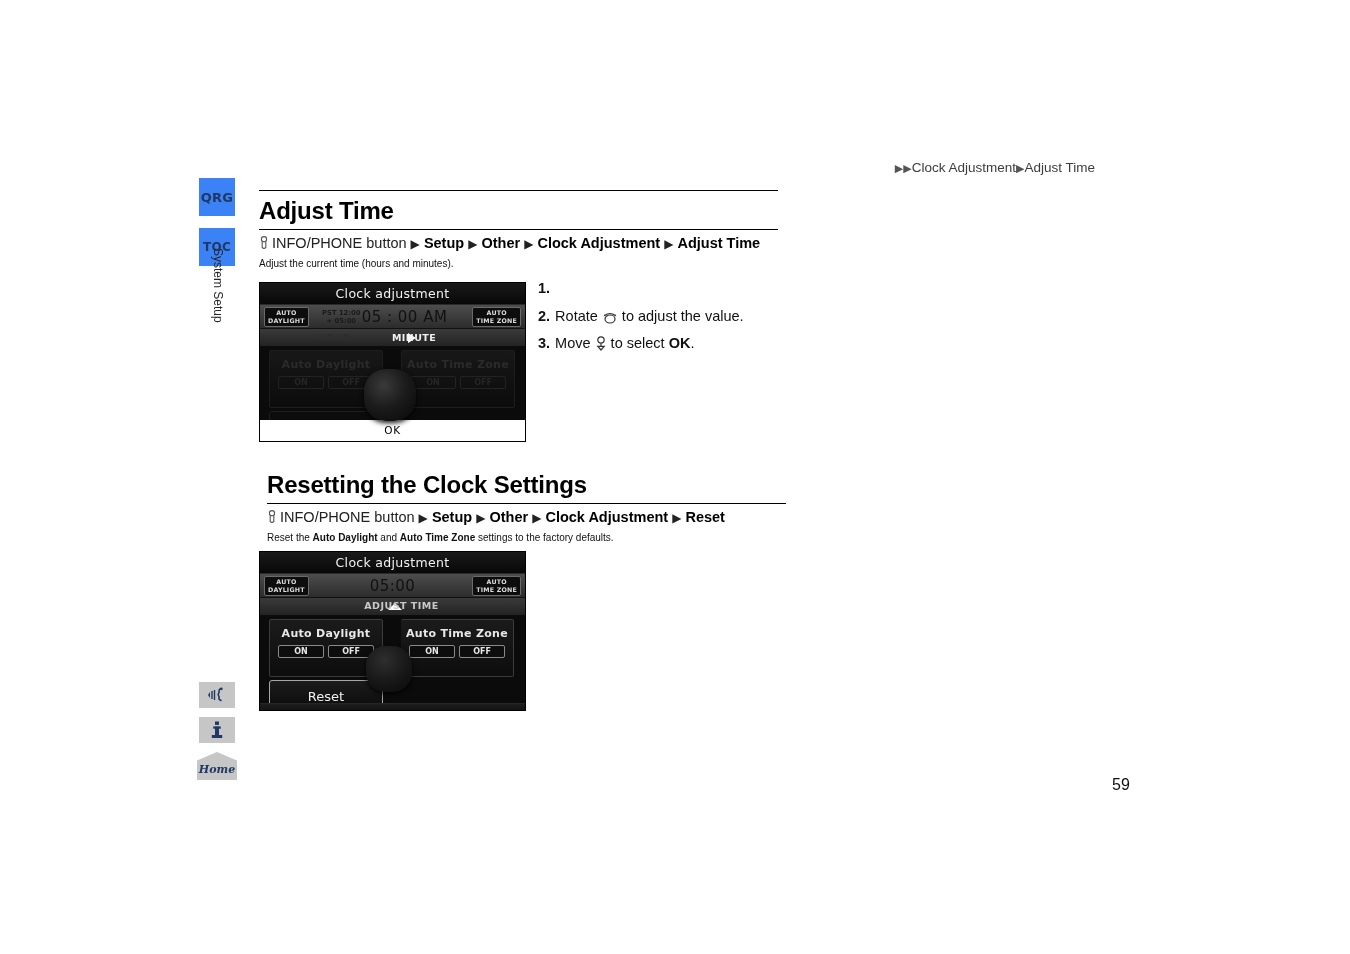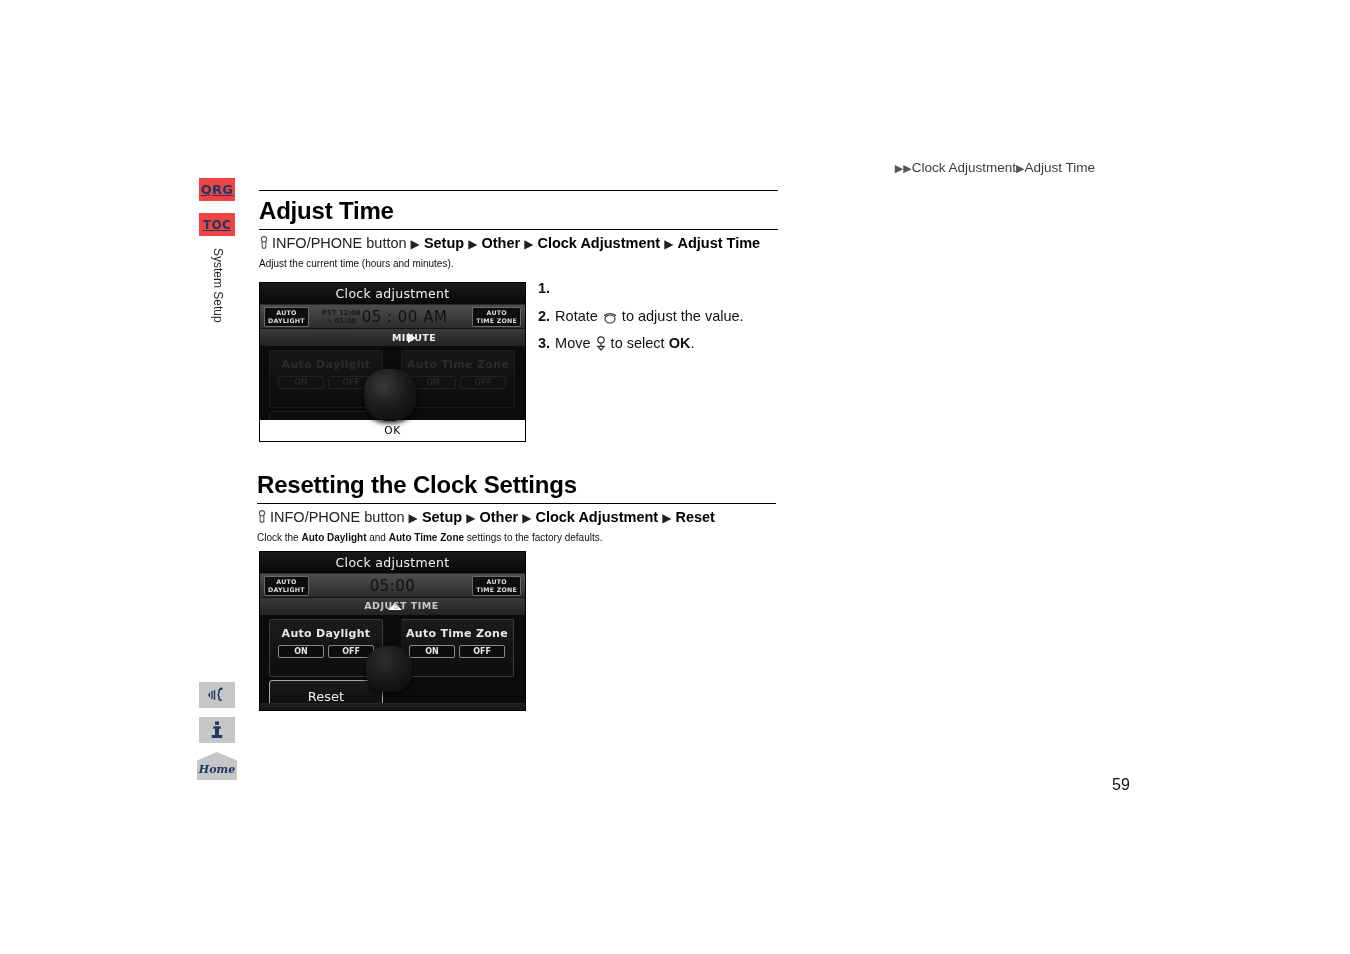--- a/index.html
+++ b/index.html
@@ -18,31 +18,30 @@
 
   
   #side-rail {
     position: absolute;
     left: 199px;
     top: 178px;
     width: 38px;
   }
   .rail-tab {
     width: 36px;
-    height: 23px;
-    background: #ef4444;
+    height: 38px;
+    background: #3b82f6;
     color: #1f3864;
     font-weight: bold;
     font-size: 13px;
     letter-spacing: 0.2px;
     display: flex;
     align-items: center;
     justify-content: center;
     font-family: "DejaVu Sans", sans-serif;
-    text-decoration: underline;
   }
   #rail-toc {
     margin-top: 12px;
     font-size: 12px;
   }
   #chapter-label {
     position: absolute;
     left: 199px;
     top: 248px;
     width: 36px;
@@ -564,40 +563,40 @@
     <div class="dim-reset">Reset</div>
     <div class="knob"></div>
   </div>
 
   <div class="ok-footer">
     <div class="ok-tri"></div>
     <div class="ok-text">OK</div>
   </div>
 </div>
 
-<div id="content2" style="position:absolute; left:257px; top:465px; width:838px;">
+<div id="content2" style="position:absolute; left:267px; top:465px; width:838px;">
   <h1 class="sec-title">Resetting the Clock Settings</h1>
   <div class="rule-thin"></div>
 
   <div class="path-line">
     <svg class="knob-glyph" viewBox="0 0 10 15">
       <circle cx="5" cy="3.2" r="2.6" fill="none" stroke="#555" stroke-width="1.1"></circle>
       <path d="M3.2 5.6 L3.2 11.5 Q5 13.4 6.8 11.5 L6.8 5.6" fill="none" stroke="#555" stroke-width="1.1"></path>
     </svg><span>INFO/PHONE button</span>
     <span class="tri">▶</span>
     <b>Setup</b>
     <span class="tri">▶</span>
     <b>Other</b>
     <span class="tri">▶</span>
     <b>Clock Adjustment</b>
     <span class="tri">▶</span>
     <b>Reset</b>
   </div>
 
-  <div class="desc-line"><span>Clock the </span><b>Auto Daylight</b><span> and </span><b>Auto Time Zone</b><span> settings to the factory defaults.</span></div>
+  <div class="desc-line"><span>Reset the </span><b>Auto Daylight</b><span> and </span><b>Auto Time Zone</b><span> settings to the factory defaults.</span></div>
 </div>
 
 <div class="navi" id="navi-2">
   <div class="navi-title">Clock adjustment</div>
 
   <div class="navi-timebar">
     <div class="corner-btn corner-left">
       <span>AUTO</span><br><span>DAYLIGHT</span>
     </div>
     <div class="clock-digits">05:00</div>

